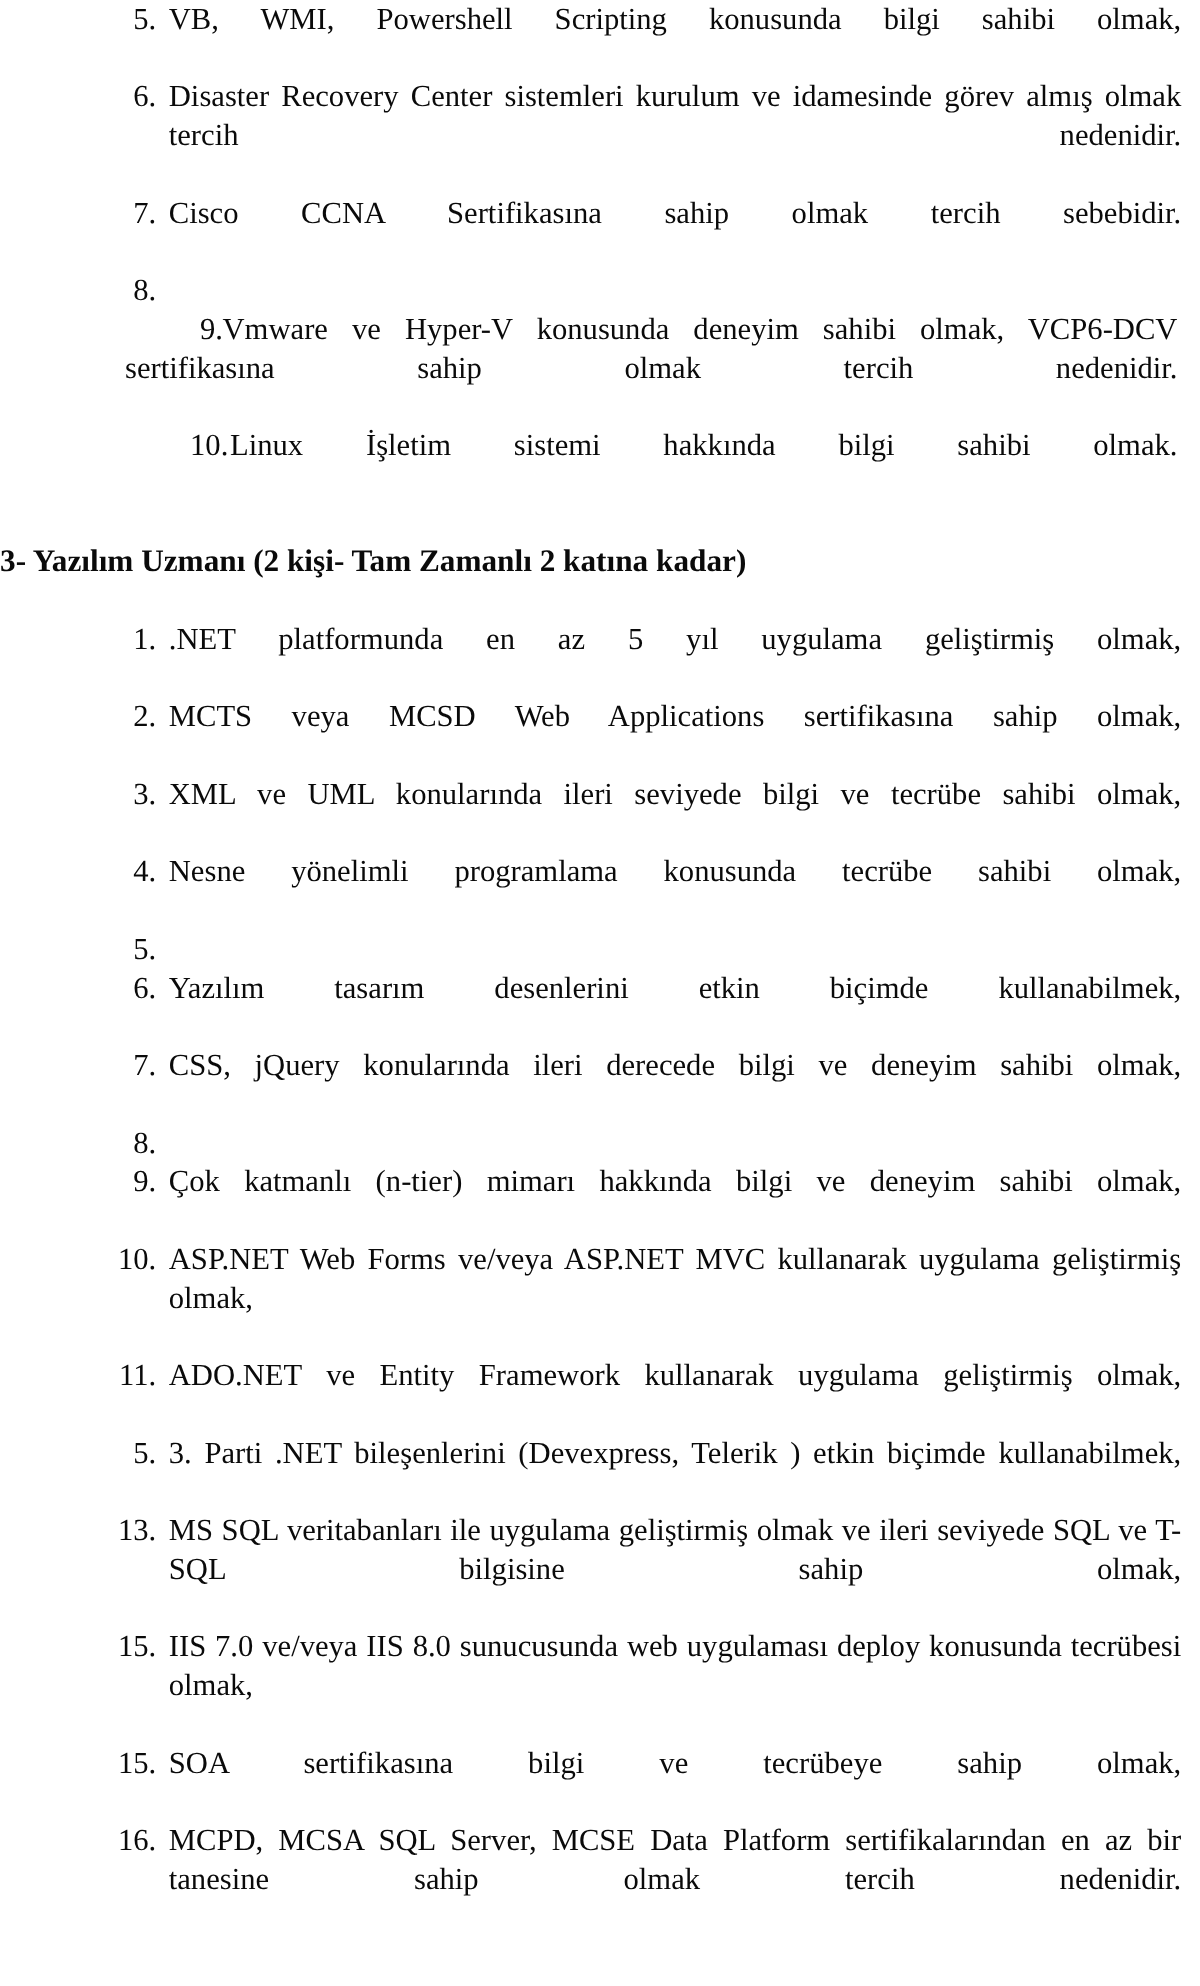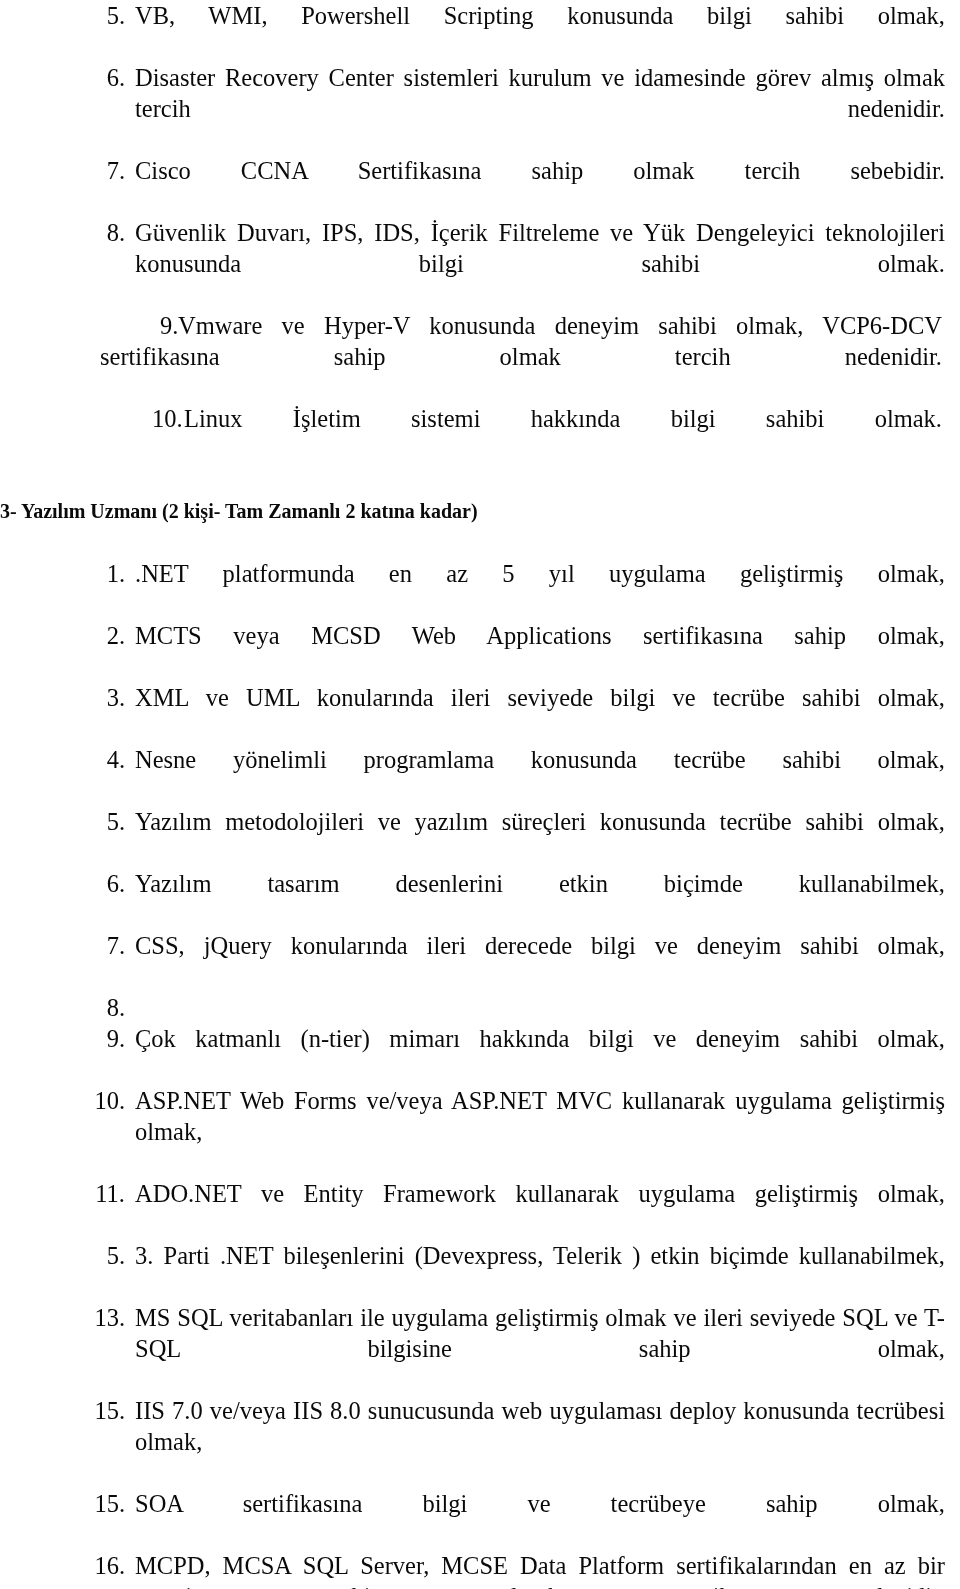--- a/index.html
+++ b/index.html
@@ -68,21 +68,21 @@
     width: 78px;
     text-indent: 60px;
   }
   .block-a2 .li.two-digit > .num {
     text-indent: 52px;
     width: 84px;
   }
 
   
   .heading {
-    font-size: 20px;
+    font-size: 25px;
     line-height: 31px;
     font-weight: bold;
     margin: 0;
     padding: 0;
     text-align: left;
   }
 
   
   .block-b .li,
   .block-c .li {
@@ -121,21 +121,21 @@
       <li class="li">
         <span class="num">5.</span><span>VB, WMI, Powershell Scripting konusunda bilgi sahibi olmak,</span>
       </li>
       <li class="li">
         <span class="num">6.</span><span>Disaster Recovery Center sistemleri kurulum ve idamesinde görev almış olmak tercih nedenidir.</span>
       </li>
       <li class="li">
         <span class="num">7.</span><span>Cisco CCNA Sertifikasına sahip olmak tercih sebebidir.</span>
       </li>
       <li class="li">
-        <span class="num">8.</span><span>Güvenlik Duvarı, IPS, IDS, İçerik Filtreleme ve Yük Dengeleyici teknolojileri konusunda bilgi sahibi olmak.</span>
+        <span class="num">8.</span>
       </li>
     </ol>
 
     <ol class="doc-list block-a2">
       <li class="li">
         <span class="num">9.</span><span>Vmware ve Hyper-V konusunda deneyim sahibi olmak, VCP6-DCV sertifikasına sahip olmak tercih nedenidir.</span>
       </li>
       <li class="li two-digit">
         <span class="num">10.</span><span>Linux İşletim sistemi hakkında bilgi sahibi olmak.</span>
       </li>
@@ -156,21 +156,21 @@
       <li class="li">
         <span class="num">2.</span><span>MCTS veya MCSD Web Applications sertifikasına sahip olmak,</span>
       </li>
       <li class="li">
         <span class="num">3.</span><span>XML ve UML konularında ileri seviyede bilgi ve tecrübe sahibi olmak,</span>
       </li>
       <li class="li">
         <span class="num">4.</span><span>Nesne yönelimli programlama konusunda tecrübe sahibi olmak,</span>
       </li>
       <li class="li">
-        <span class="num">5.</span><span>Yazılım metodolojileri ve yazılım süreçleri konusunda tecrübe sahibi olmak,</span>
+        <span class="num">5.</span>
       </li>
       <li class="li">
         <span class="num">6.</span><span>Yazılım tasarım desenlerini etkin biçimde kullanabilmek,</span>
       </li>
       <li class="li">
         <span class="num">7.</span><span>CSS, jQuery konularında ileri derecede bilgi ve deneyim sahibi olmak,</span>
       </li>
       <li class="li">
         <span class="num">8.</span>
       </li>

